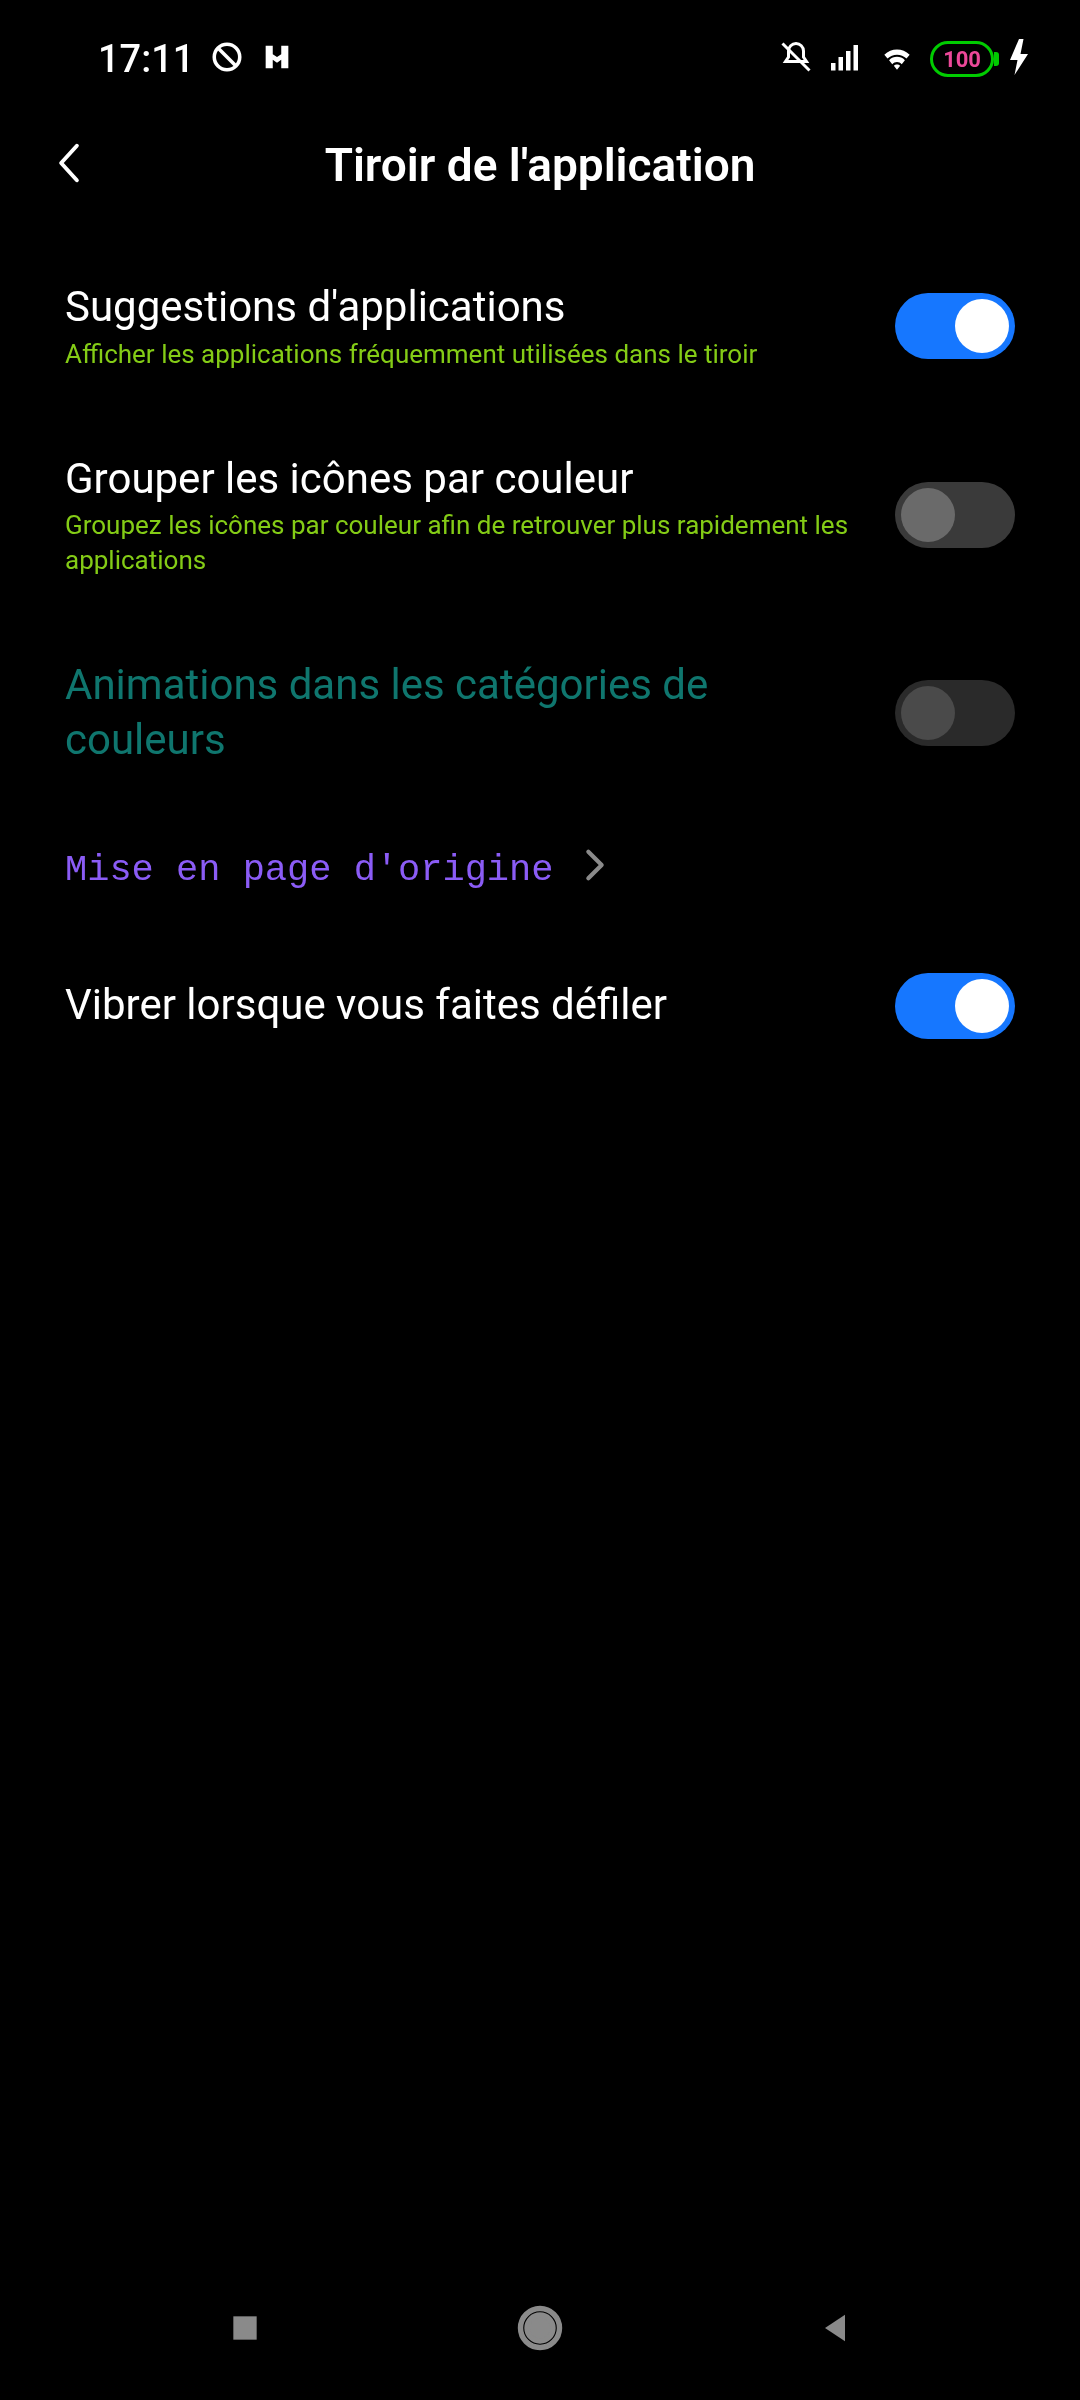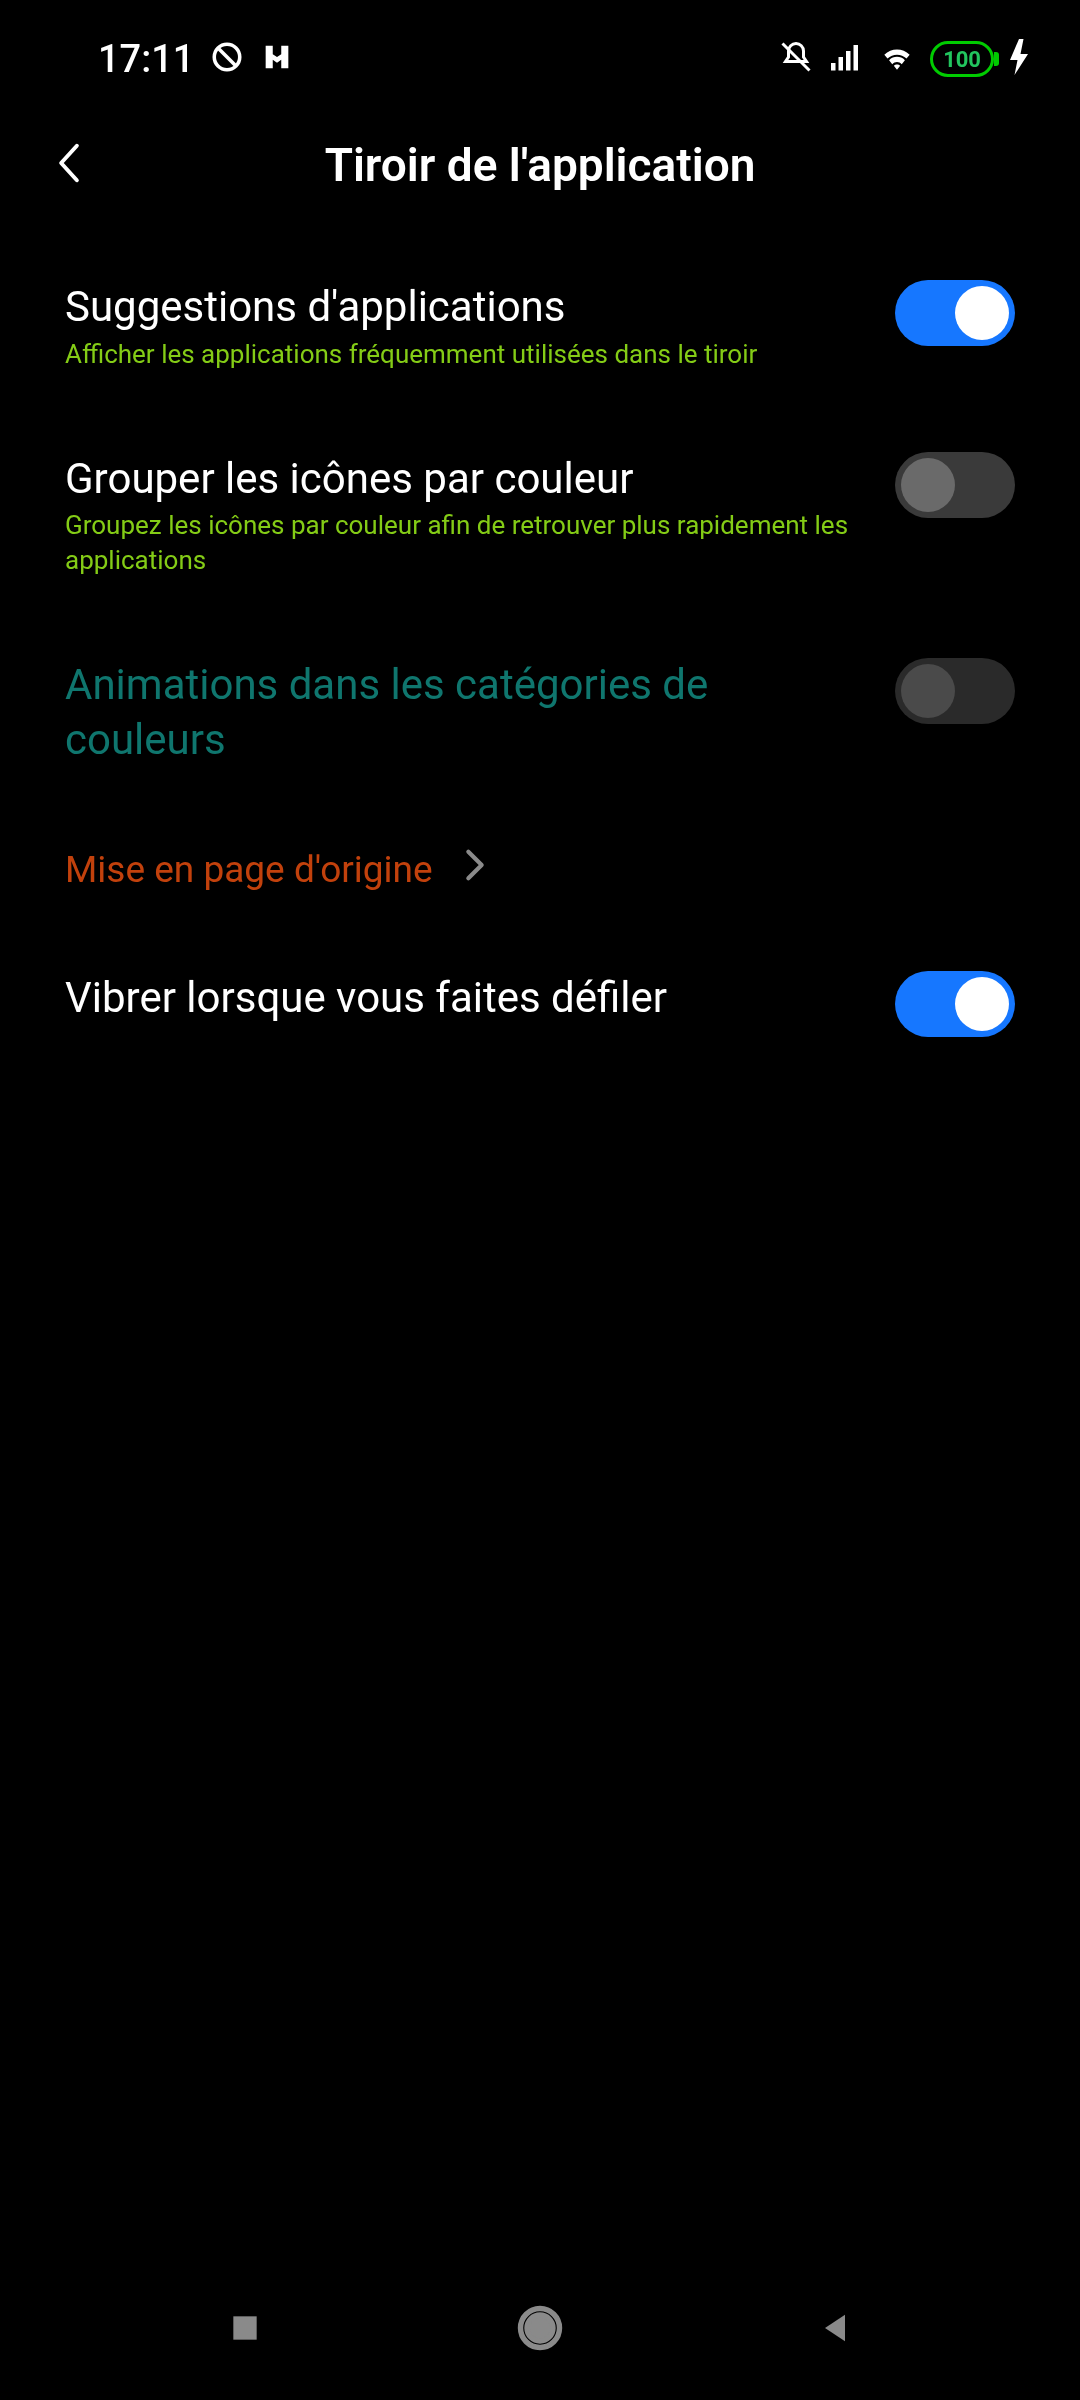--- a/index.html
+++ b/index.html
@@ -41,21 +41,21 @@
       align-items: center;
       gap: 14px;
     }
     .battery {
       display: inline-flex;
       align-items: center;
       border: 3px solid #0c0;
       border-radius: 18px;
       padding: 0 10px;
       height: 36px;
-      color: #22c55e;
+      color: #ec4899;
       font-size: 22px;
       font-weight: 700;
       position: relative;
     }
     .battery::after {
       content: "";
       position: absolute;
       right: -8px;
       top: 50%;
       transform: translateY(-50%);
@@ -86,20 +86,21 @@
       font-weight: 600;
       color: #fff;
     }
     
     
     .settings {
       padding: 0 65px;
     }
     .row {
       display: flex;
+      align-items: center;
       justify-content: space-between;
       padding: 40px 0;
       gap: 30px;
     }
     .row-text {
       flex: 1;
     }
     .row-title {
       font-size: 42px;
       font-weight: 400;
@@ -151,22 +152,23 @@
     .toggle.disabled .toggle-knob {
       background: #4a4a4a;
       left: 6px;
     }
     
     
     .row-value {
       display: flex;
       align-items: center;
       gap: 32px;
-      color: #c2410c;
+      color: #8b5cf6;
       font-size: 37px;
+      font-family: Liberation Mono, monospace;
     }
     .chevron-right {
       color: #8a8a8a;
     }
     
     
     .nav-bar {
       position: absolute;
       bottom: 0;
       left: 0;

